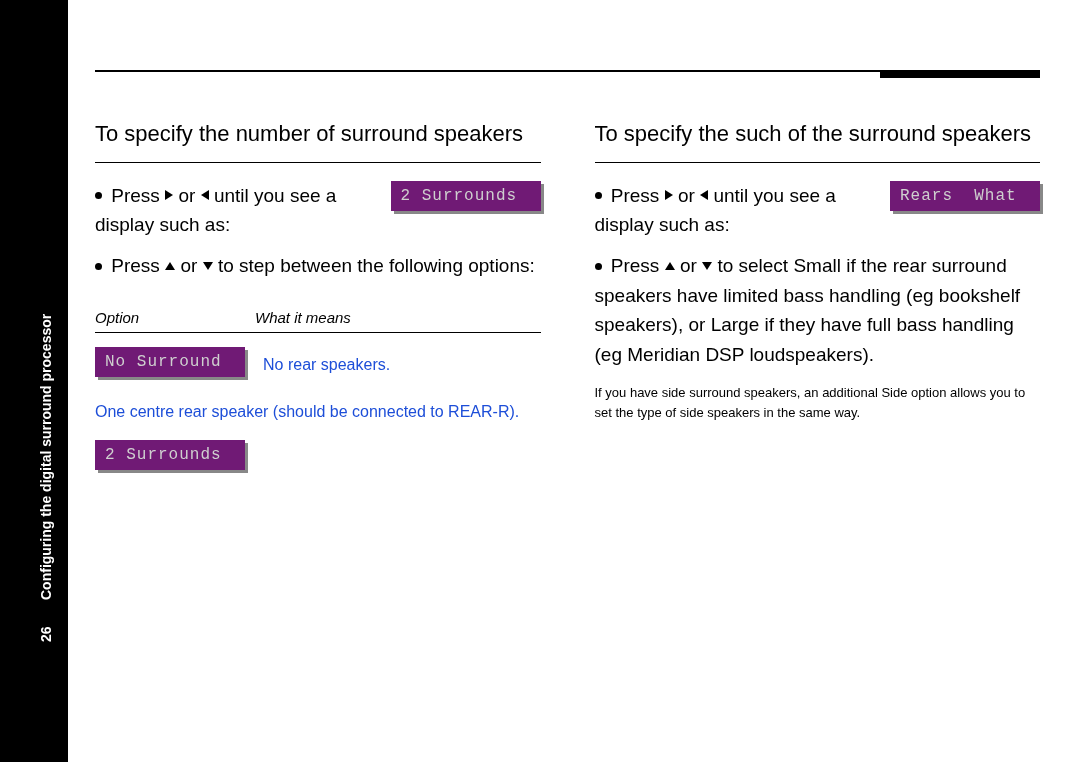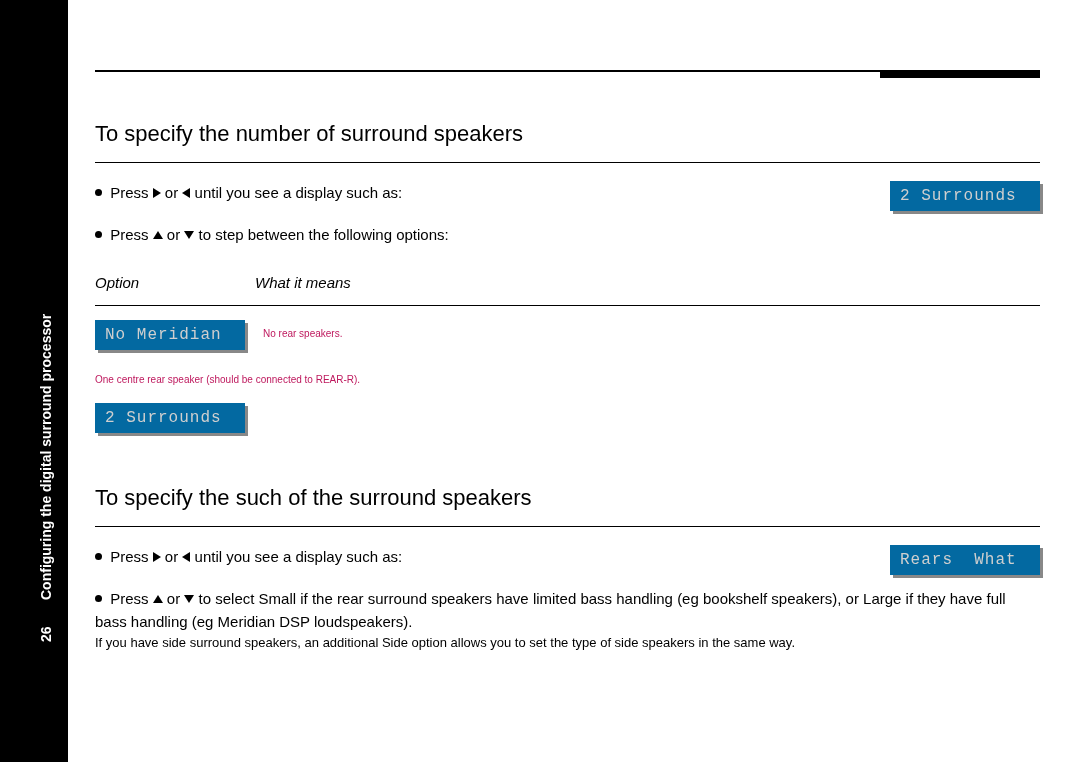--- a/index.html
+++ b/index.html
@@ -55,22 +55,21 @@
     content: "";
     position: absolute;
     right: 0;
     top: -1px;
     width: 160px;
     height: 7px;
     background: #000;
   }
   .columns {
     display: flex;
-    gap: 35px;
-    flex-direction: column;
+    gap: 54px;
   }
   .col {
     flex: 1;
     min-width: 0;
   }
   h2 {
     font-family: Arial, Helvetica, sans-serif;
     font-weight: normal;
     font-size: 22px;
     line-height: 1.25;
@@ -83,21 +82,21 @@
     margin-bottom: 18px;
   }
   .instr-row {
     display: flex;
     align-items: flex-start;
     gap: 14px;
     margin-bottom: 12px;
   }
   .instr-text {
     flex: 1;
-    font-size: 15px;
+    font-size: 19px;
     line-height: 1.55;
     color: #000;
   }
   .bullet {
     display: inline-block;
     width: 7px;
     height: 7px;
     background: #000;
     border-radius: 50%;
     vertical-align: middle;
@@ -111,34 +110,34 @@
     vertical-align: middle;
     position: relative;
     top: -1px;
   }
   .tri-right { border-top: 5px solid transparent; border-bottom: 5px solid transparent; border-left: 8px solid #000; }
   .tri-left  { border-top: 5px solid transparent; border-bottom: 5px solid transparent; border-right: 8px solid #000; }
   .tri-up    { border-left: 5px solid transparent; border-right: 5px solid transparent; border-bottom: 8px solid #000; }
   .tri-down  { border-left: 5px solid transparent; border-right: 5px solid transparent; border-top: 8px solid #000; }
   .display-box {
     display: inline-block;
-    background: #0369a1;
+    background: #701a75;
     color: #cfcfcf;
     font-family: "Courier New", monospace;
     font-size: 16px;
     letter-spacing: 1px;
     padding: 6px 10px 6px 10px;
     white-space: pre;
     box-shadow: 3px 3px 0 #888;
     min-width: 150px;
   }
   .table-head {
     display: flex;
     margin-top: 28px;
-    margin-bottom: 14px;
+    margin-bottom: 6px;
   }
   .th {
     font-style: italic;
     font-size: 15px;
     color: #000;
   }
   .th-option { width: 160px; }
   .th-mean { flex: 1; }
   .thin-rule {
     border: none;
@@ -146,29 +145,30 @@
     margin-bottom: 14px;
   }
   .opt-row {
     display: flex;
     align-items: flex-start;
     gap: 18px;
     margin-bottom: 16px;
   }
   .opt-desc {
     flex: 1;
-    font-size: 10px;
+    font-size: 16px;
     line-height: 1.55;
-    color: #be185d;
+    color: #1d4ed8;
     padding-top: 6px;
   }
   .para {
     font-size: 13px;
     line-height: 1.55;
     color: #000;
+    margin-top: 14px;
   }
 </style>
 </head>
 <body>
 
 <div class="sidebar">
   <div class="page-num">26</div>
   <div class="sidebar-text">Configuring the digital surround processor</div>
 </div>
 
@@ -202,21 +202,21 @@
         <span> to step between the following options:</span>
       </div>
 
       <div class="table-head">
         <div class="th th-option">Option</div>
         <div class="th th-mean">What it means</div>
       </div>
       <hr class="thin-rule">
 
       <div class="opt-row">
-        <span class="display-box">No Meridian</span>
+        <span class="display-box">No Surround</span>
         <div class="opt-desc">No rear speakers.</div>
       </div>
       <div class="opt-row">
         <div class="opt-desc">One centre rear speaker (should be connected to REAR-R).</div>
       </div>
       <div class="opt-row">
         <span class="display-box">2 Surrounds</span>
       </div>
     </div>
 

